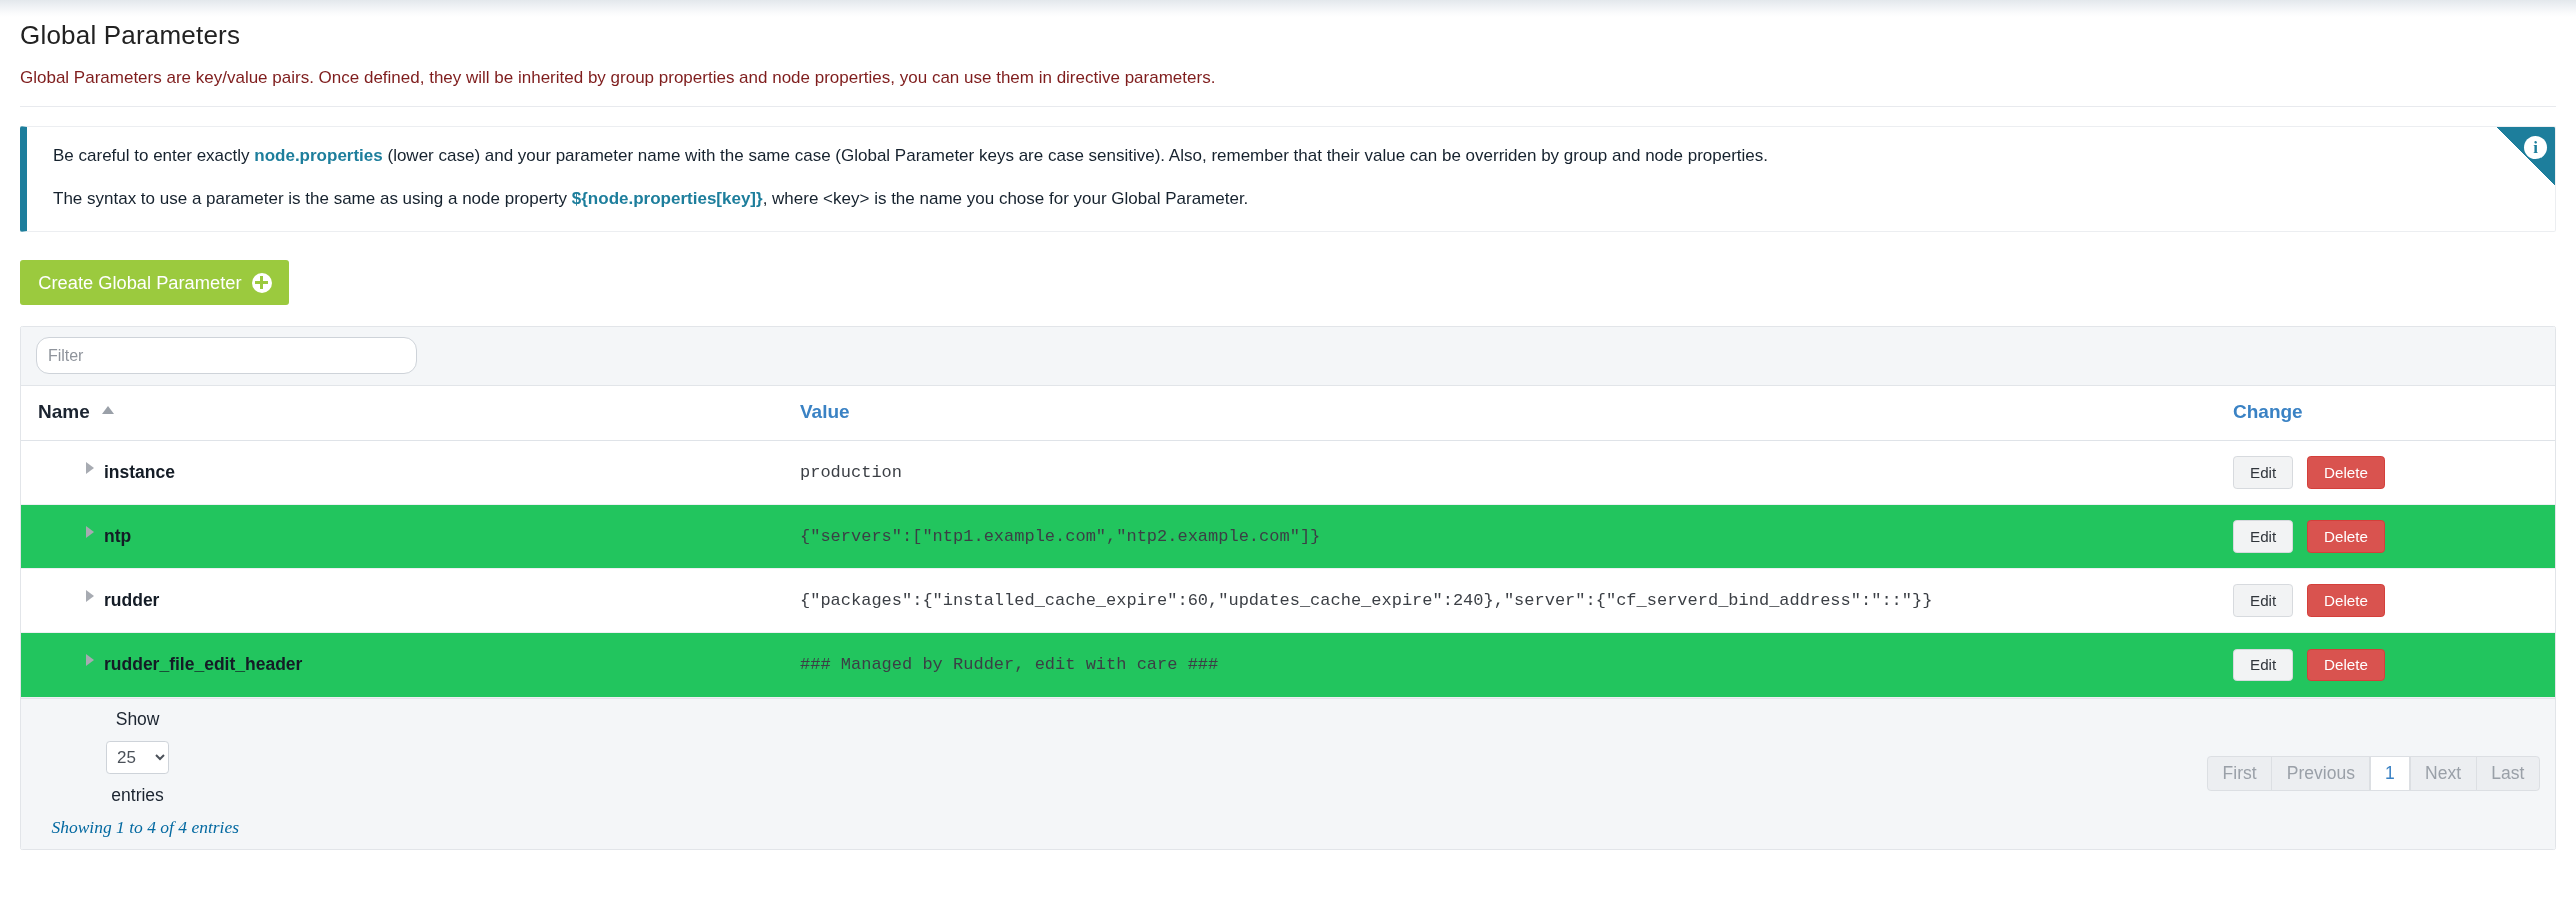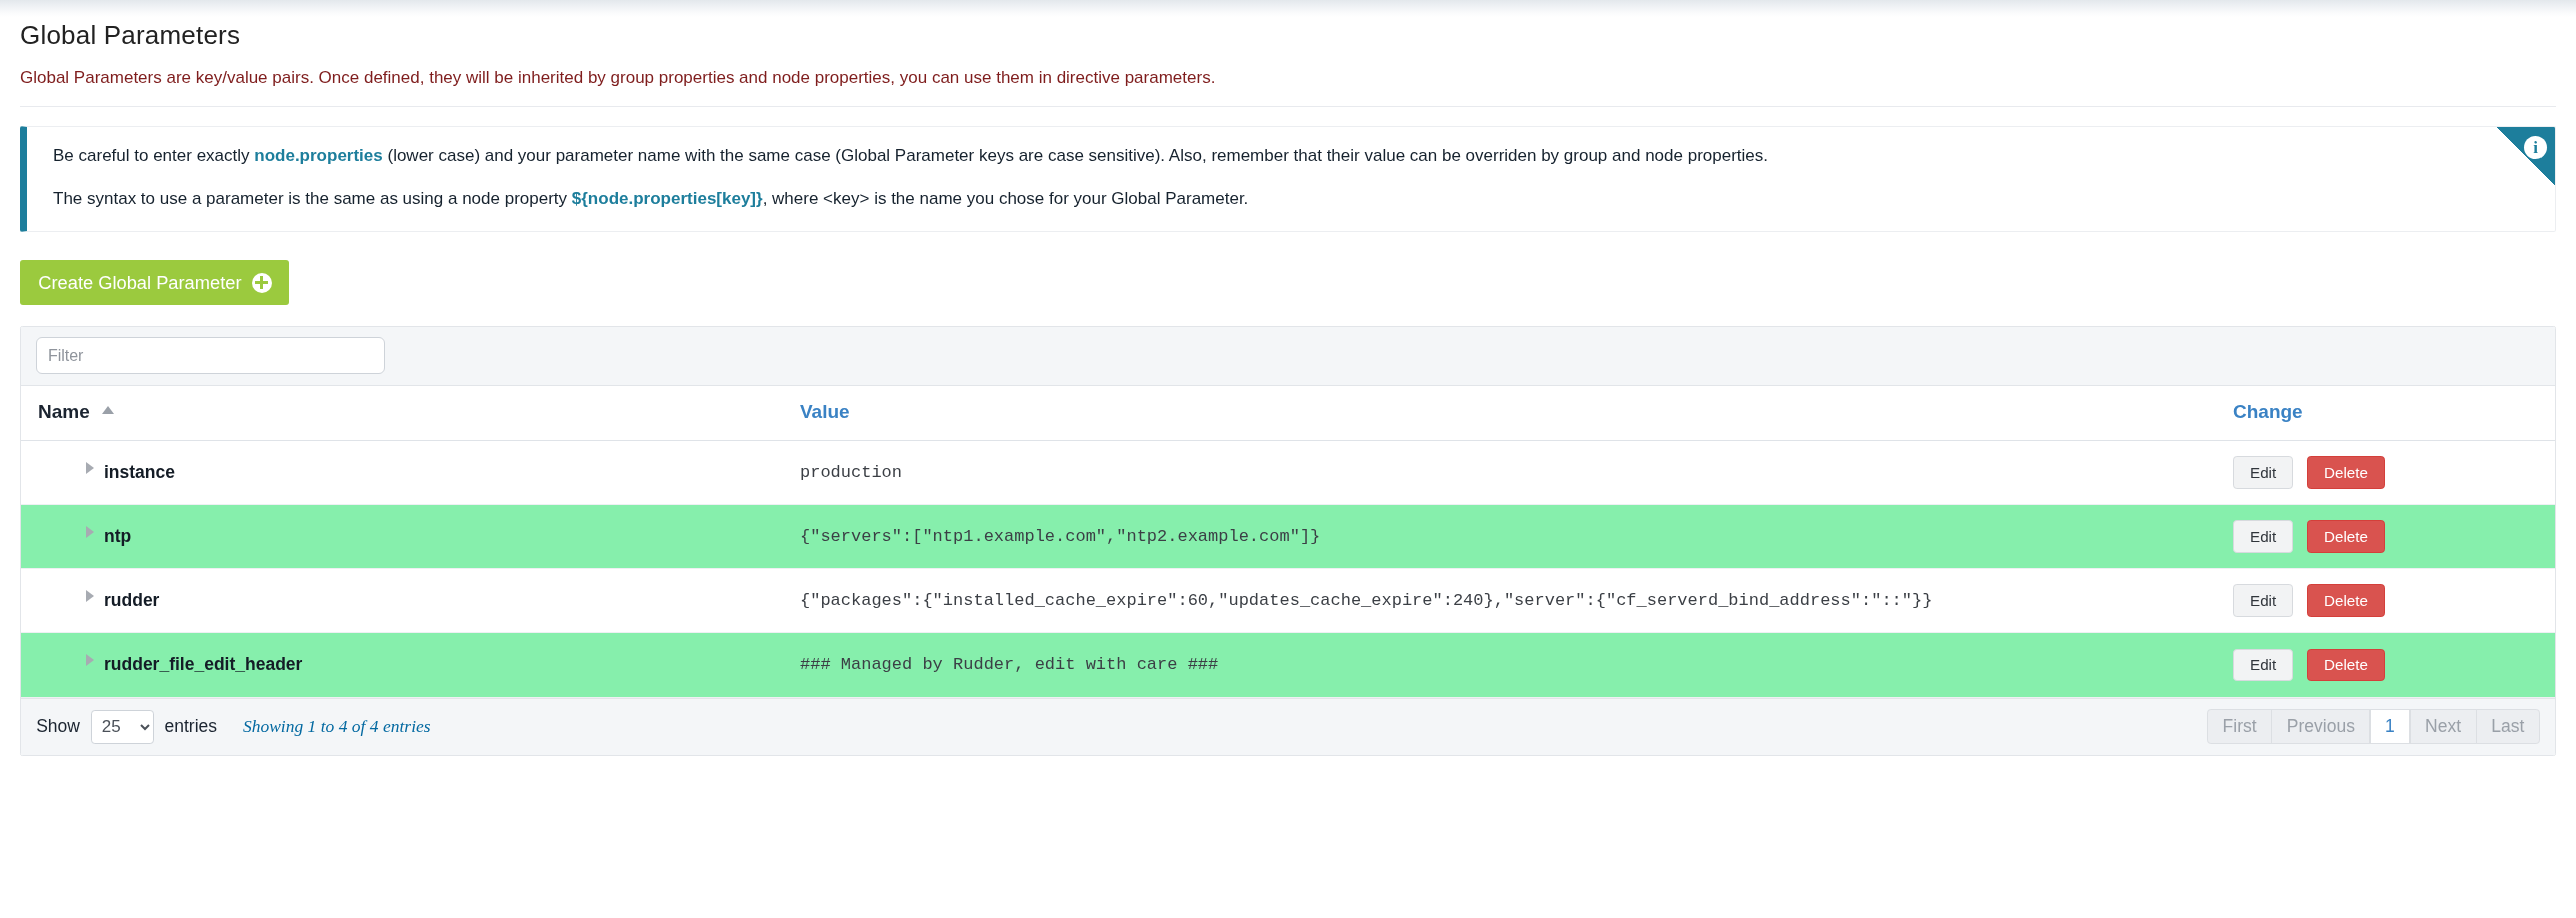--- a/index.html
+++ b/index.html
@@ -105,26 +105,26 @@
     border: 0.8px solid #e2e5e9;
     border-radius: 2.3px;
     background: #ffffff;
   }
   .dt-toolbar {
     background: #f4f6f8;
     border-bottom: 0.8px solid #e2e5e9;
     padding: 10.7px 15.2px;
   }
   .filter-input {
-    width: 349px;
+    width: 381px;
     padding: 8.4px 10.7px;
     font-size: 16px;
     color: #4b5159;
     border: 0.8px solid #ced3d9;
-    border-radius: 6px;
+    border-radius: 13px;
     background: #ffffff;
     font-family: "Liberation Sans", sans-serif;
     outline: none;
   }
   .filter-input::placeholder { color: #8f949c; }
 
   table.dt { width: 100%; border-collapse: collapse; table-layout: fixed; }
   table.dt th {
     text-align: left;
     font-size: 19px;
@@ -147,21 +147,21 @@
     border-bottom: 8.4px solid #9aa0a8;
   }
 
   table.dt td {
     padding: 15.2px 7.6px 15.2px 17px;
     font-size: 17px;
     vertical-align: middle;
     border-bottom: 0.8px solid #eef0f3;
   }
   tr.odd  td { background: #ffffff; }
-  tr.even td { background: #86efac; }
+  tr.even td { background: #22c55e; }
 
   .name-cell { display: flex; align-items: flex-start; gap: 10px; margin-left: 48px; }
   .expand-caret {
     width: 0; height: 0; flex: 0 0 auto;
     border-top: 6.1px solid transparent;
     border-bottom: 6.1px solid transparent;
     border-left: 8.4px solid #a7abb2;
     cursor: pointer;
   }
   .name-text {
@@ -193,21 +193,21 @@
     background: #d9534f; color: #ffffff; border: 0.8px solid #d43f3a;
   }
 
   
   .dt-footer {
     display: flex; align-items: center; justify-content: space-between;
     background: #f4f6f8;
     padding: 10.7px 15.2px;
     border-top: 0.8px solid #e2e5e9;
   }
-  .footer-left { display: flex; align-items: center; gap: 10.7px; }
+  .footer-left { display: flex; align-items: center; gap: 10.7px; flex-direction: column; }
   .footer-left .lbl { font-size: 17.5px; color: #1b2430; }
   .len-select {
     font-size: 17px;
     padding: 5.3px 6.1px;
     border: 0.8px solid #ced3d9;
     border-radius: 3.8px;
     background: #ffffff;
     color: #4b5159;
     font-family: "Liberation Sans", sans-serif;
   }

